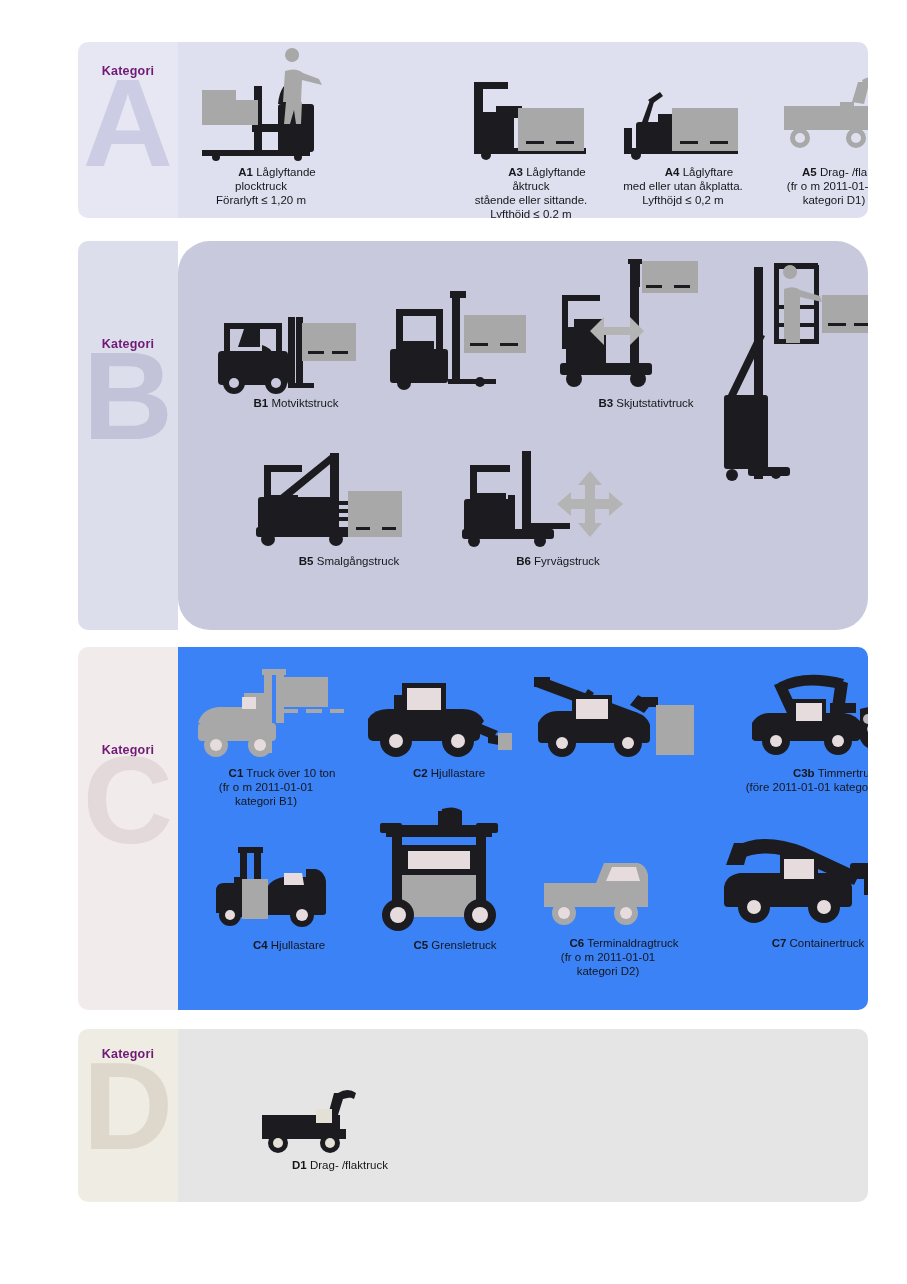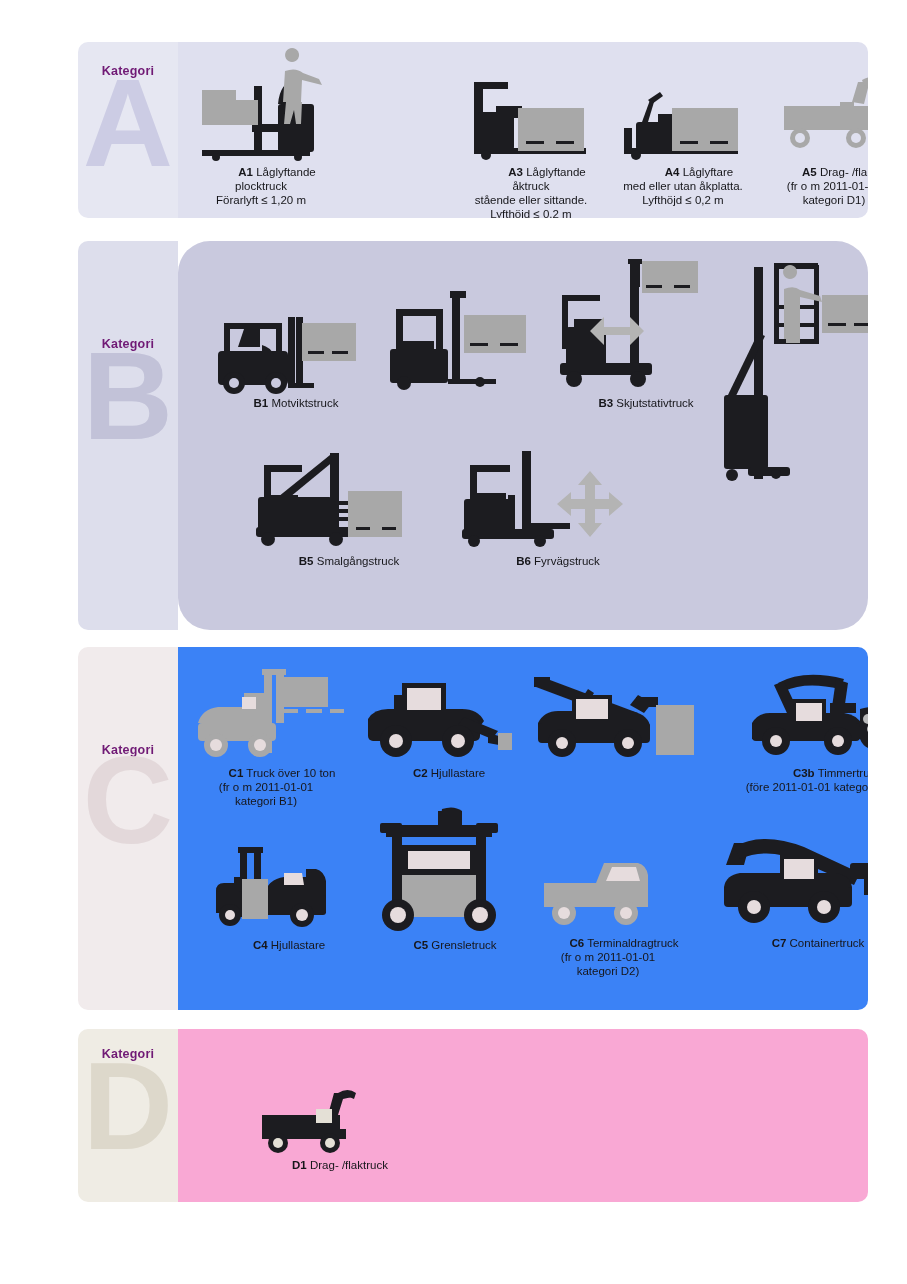--- a/index.html
+++ b/index.html
@@ -59,21 +59,21 @@
   #panel-b .body{background:#c9c9de;border-radius:32px;}
   #panel-b .bigletter{color:#c2c2d8;}
 
   #panel-c{top:647px;height:363px;}
   #panel-c .side{background:#f1ebec;}
   #panel-c .body{background:#3b82f6;}
   #panel-c .bigletter{color:#e3d8da;}
 
   #panel-d{top:1029px;height:173px;}
   #panel-d .side{background:#efece4;}
-  #panel-d .body{background:#f9a8d4;}
+  #panel-d .body{background:#e5e5e5;}
   #panel-d .bigletter{color:#ddd8cb;}
 
   
   .item{
     position:absolute;
     text-align:center;
   }
   .art{
     position:relative;
     width:100%;

